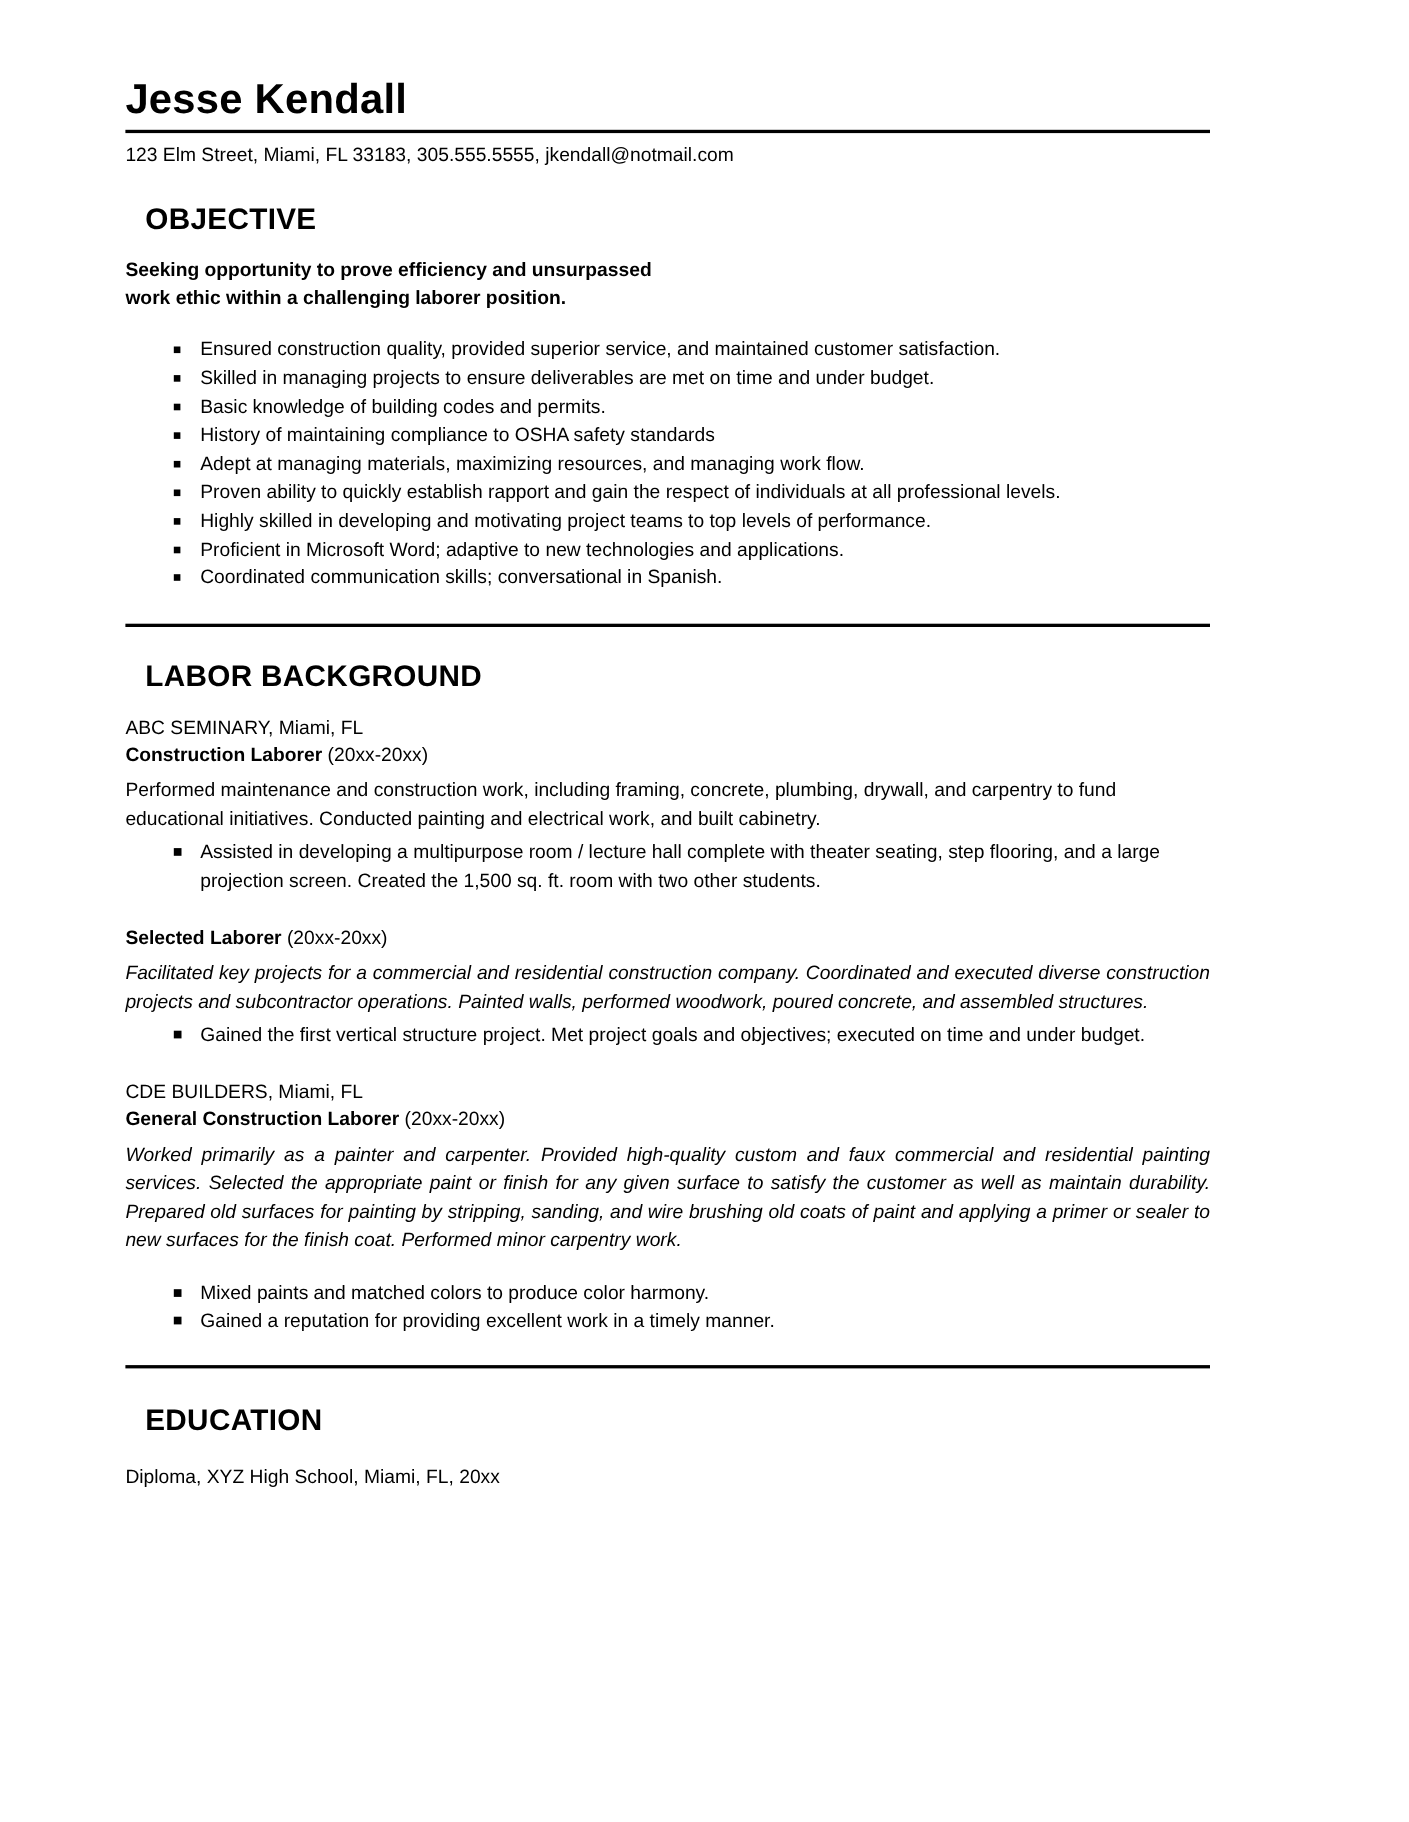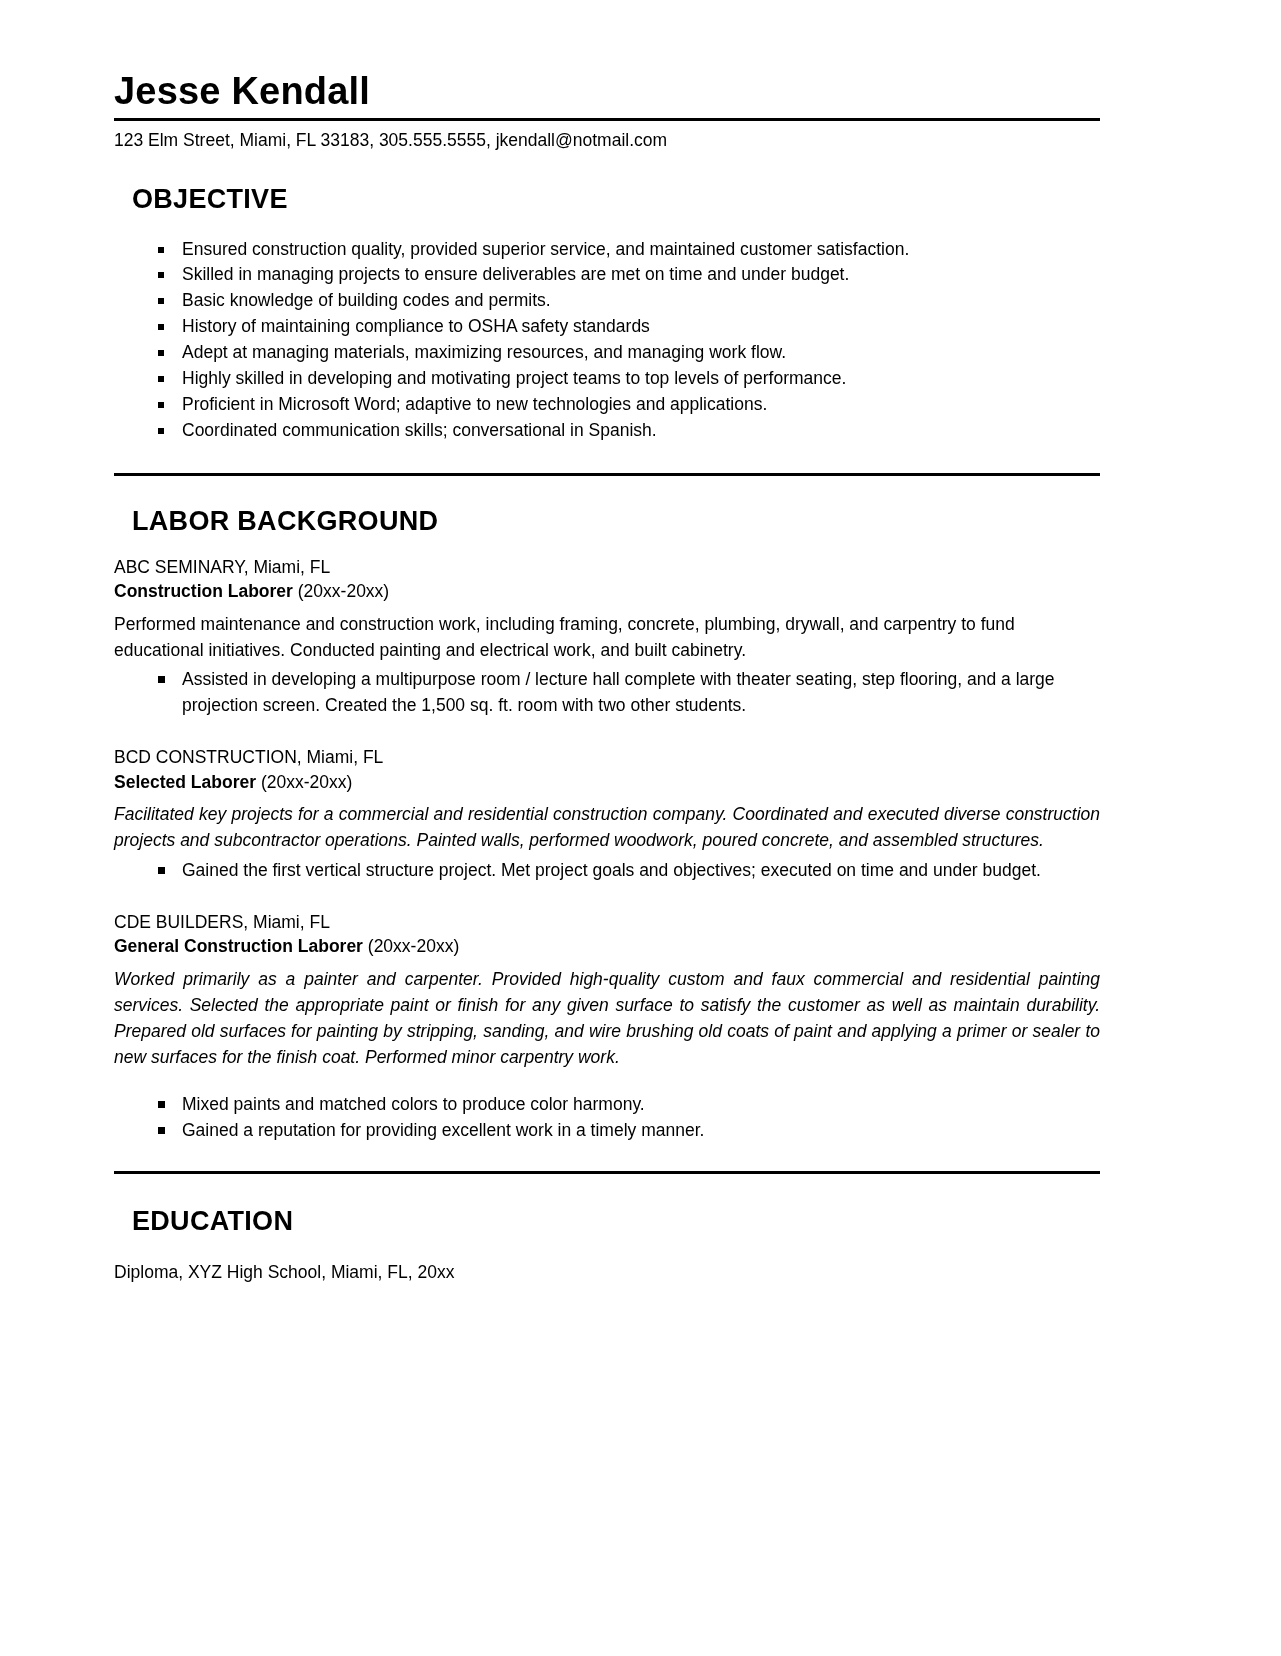--- a/index.html
+++ b/index.html
@@ -150,48 +150,52 @@
 <body>
 
 <div class="page">
   <div class="sheet">
 
     <div class="name">Jesse Kendall</div>
     <div class="rule-name"></div>
     <div class="contact">123 Elm Street, Miami, FL 33183, 305.555.5555, jkendall@notmail.com</div>
 
     <div class="section-heading heading-objective">OBJECTIVE</div>
+    <div class="objective-text">
+      <div>Seeking opportunity to prove efficiency and unsurpassed</div>
+      <div>work ethic within a challenging laborer position.</div>
+    </div>
 
     <ul class="bullets objective-bullets">
       <li>Ensured construction quality, provided superior service, and maintained customer satisfaction.</li>
       <li>Skilled in managing projects to ensure deliverables are met on time and under budget.</li>
       <li>Basic knowledge of building codes and permits.</li>
       <li>History of maintaining compliance to OSHA safety standards</li>
       <li>Adept at managing materials, maximizing resources, and managing work flow.</li>
+      <li>Proven ability to quickly establish rapport and gain the respect of individuals at all professional levels.</li>
       <li>Highly skilled in developing and motivating project teams to top levels of performance.</li>
       <li>Proficient in Microsoft Word; adaptive to new technologies and applications.</li>
       <li>Coordinated communication skills; conversational in Spanish.</li>
     </ul>
 
     <div class="rule-thick rule-before-labor"></div>
     <div class="section-heading heading-labor">LABOR BACKGROUND</div>
 
     <div class="job job-first">
       <div class="job-company">ABC SEMINARY, Miami, FL</div>
       <div class="job-title-line">
         <span class="title">Construction Laborer</span><span> </span><span class="dates">(20xx-20xx)</span>
       </div>
       <div class="job-desc">Performed maintenance and construction work, including framing, concrete, plumbing, drywall, and carpentry to fund educational initiatives. Conducted painting and electrical work, and built cabinetry.</div>
       <ul class="bullets job-bullets">
         <li>Assisted in developing a multipurpose room / lecture hall complete with theater seating, step flooring, and a large projection screen. Created the 1,500 sq. ft. room with two other students.</li>
       </ul>
     </div>
 
     <div class="job job-next">
-      <div class="job-company">BCD CONSTRUCTION, Miami, FL</div>
       <div class="job-title-line">
         <span class="title">Selected Laborer</span><span> </span><span class="dates">(20xx-20xx)</span>
       </div>
       <div class="job-desc justify">Facilitated key projects for a commercial and residential construction company. Coordinated and executed diverse construction projects and subcontractor operations. Painted walls, performed woodwork, poured concrete, and assembled structures.</div>
       <ul class="bullets job-bullets">
         <li>Gained the first vertical structure project. Met project goals and objectives; executed on time and under budget.</li>
       </ul>
     </div>
 
     <div class="job job-next">

